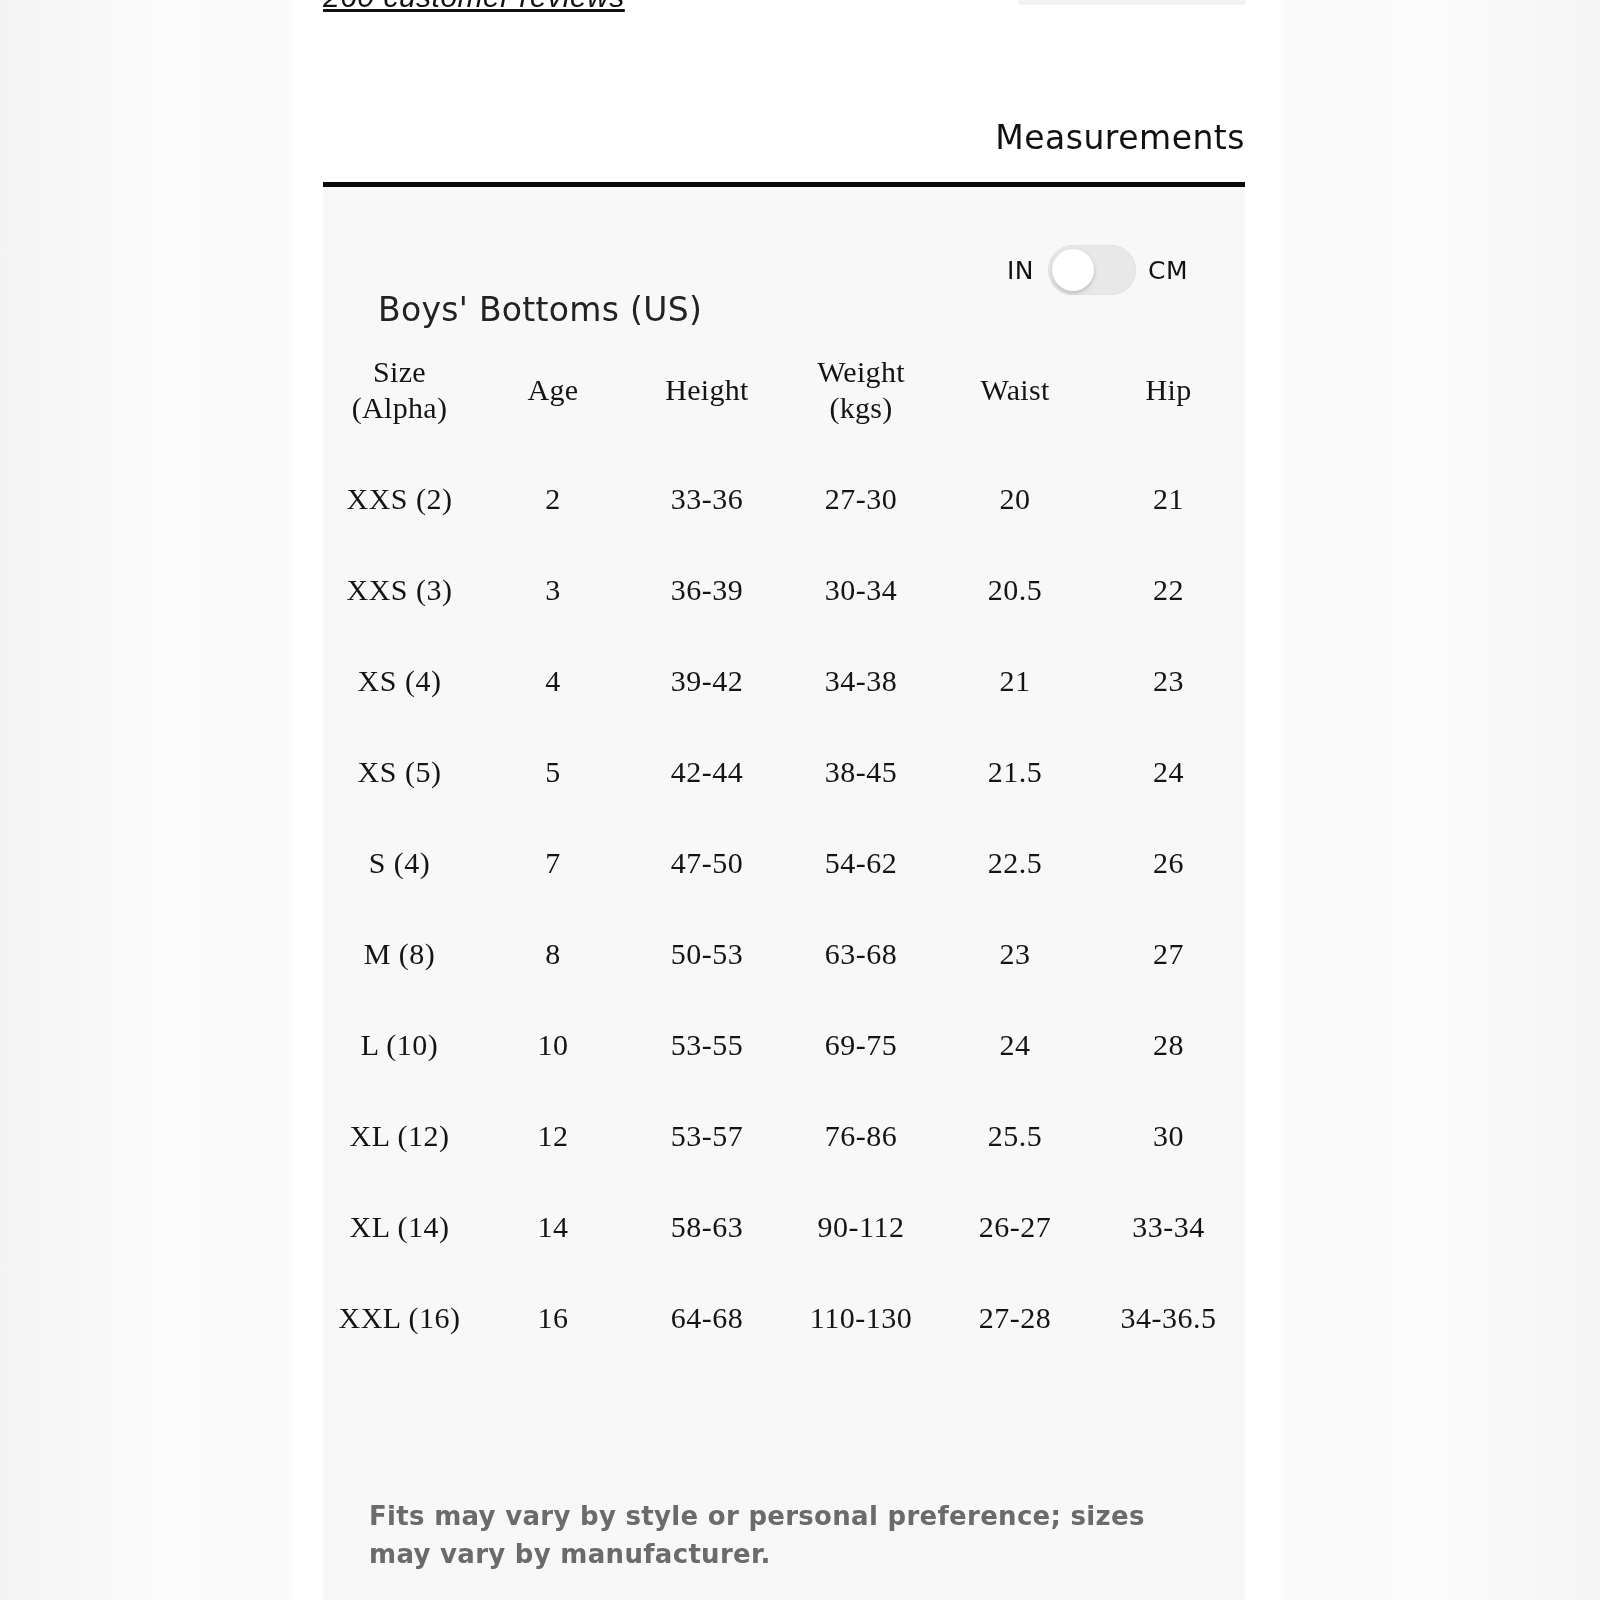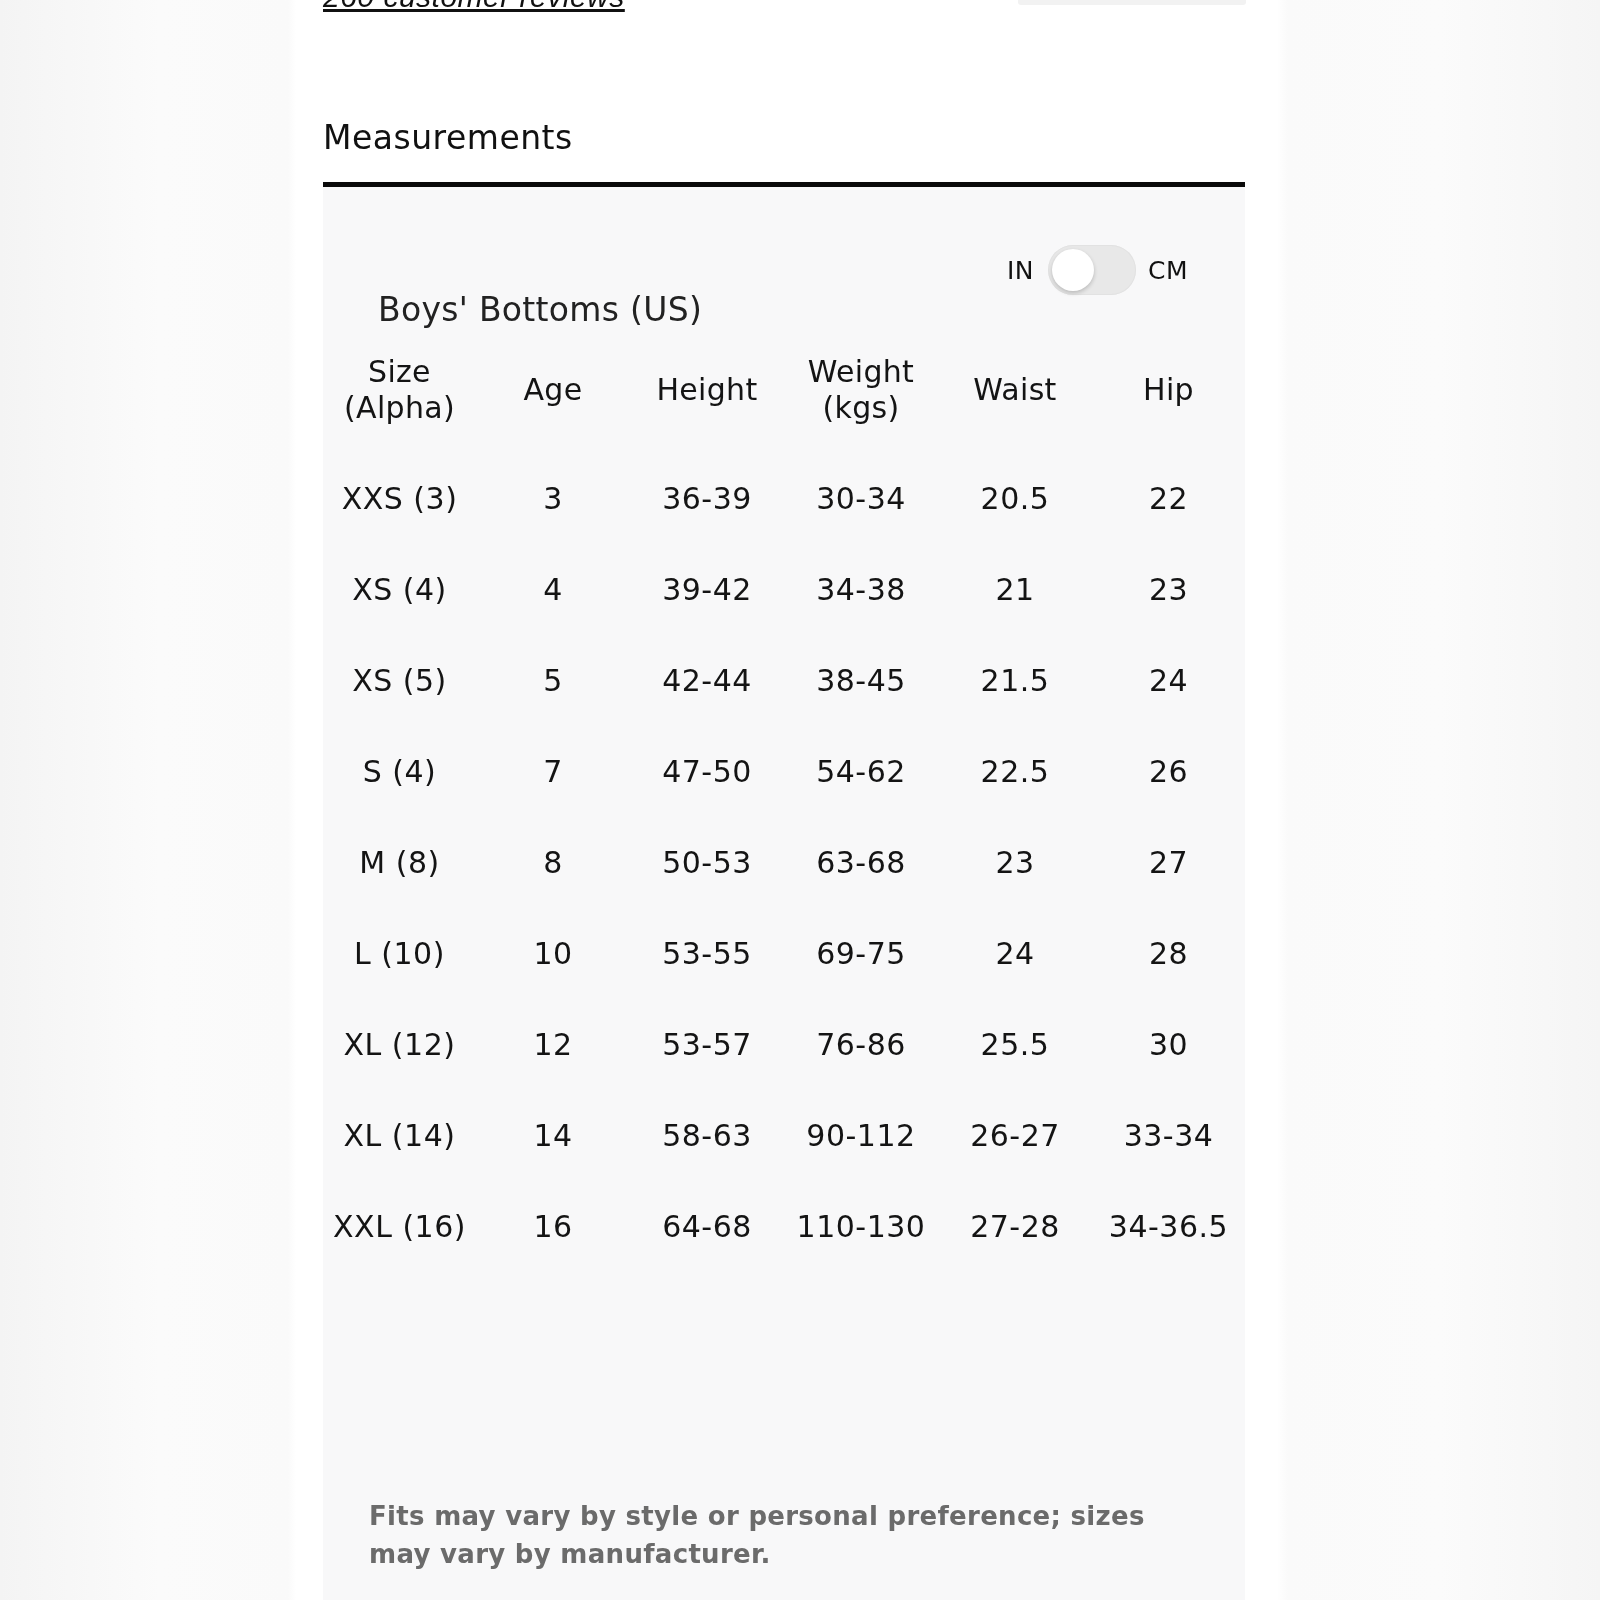--- a/index.html
+++ b/index.html
@@ -14,21 +14,21 @@
     position: absolute; left: 27px; top: -20px;
     font-family: "Liberation Sans", sans-serif; font-style: italic; font-size: 30px;
     color: #111; text-decoration: underline; text-decoration-thickness: 3px;
     letter-spacing: 0.5px; white-space: nowrap;
   }
   .top-right-bar {
     position: absolute; left: 722px; top: 0; width: 228px; height: 5px;
     background: #f2f2f2; border-radius: 0 0 3px 3px;
   }
   .section-title {
-    position: absolute; left: 27px; width: 922px; top: 118px; text-align: left;
+    position: absolute; left: 27px; width: 922px; top: 118px; text-align: right;
     font-size: 33px; letter-spacing: 0.5px; color: #111;
   }
   .title-rule { position: absolute; left: 27px; width: 922px; top: 182px; height: 5px; background: #0a0a0a; }
   .panel { position: absolute; left: 27px; top: 187px; width: 922px; height: 1420px; background: #f8f8f9; }
   .chart-name {
     position: absolute; left: 55px; top: 63px; font-size: 33px; color: #222; letter-spacing: 0.3px; margin-top: 40px;
   }
   .unit-toggle { position: absolute; left: 684px; top: 56px; height: 54px; display: flex; align-items: center; text-align: center; }
   .unit-label { font-size: 25px; color: #111; letter-spacing: 0.5px; }
   .switch {
@@ -36,20 +36,21 @@
     background: #e8e8e8; margin: 0 12px 0 14px; cursor: pointer;
     box-shadow: inset 0 0 0 1px #e2e2e2;
   }
   .switch-knob {
     position: absolute; left: 4px; top: 4px; width: 42px; height: 42px; border-radius: 50%;
     background: #fff; box-shadow: 0 2px 4px rgba(0,0,0,0.2);
   }
   table.size-table {
     position: absolute; left: 0; top: 140px; width: 922px; border-collapse: collapse;
     table-layout: fixed;
+    font-family: Liberation Serif, serif;
   }
   .size-table th, .size-table td {
     text-align: center; font-weight: normal; color: #141414; padding: 0; white-space: nowrap;
   }
   .size-table th { font-size: 30px; line-height: 36px; height: 126px; vertical-align: middle; letter-spacing: 0.3px; }
   .size-table td { font-size: 30px; height: 91px; letter-spacing: 0.5px; }
   .size-table col.c0 { width: 153px; }
   .size-table col.c1 { width: 154px; }
   .size-table col.c2 { width: 154px; }
   .size-table col.c3 { width: 154px; }
@@ -109,20 +110,28 @@
             <th>
               <div>Waist</div>
             </th>
             <th>
               <div>Hip</div>
             </th>
           </tr>
       </thead>
       <tbody id="table-body">
           <tr>
+            <td>XXS (2)</td>
+            <td>2</td>
+            <td>33-36</td>
+            <td>27-30</td>
+            <td>20</td>
+            <td>21</td>
+          </tr>
+          <tr>
             <td>XXS (3)</td>
             <td>3</td>
             <td>36-39</td>
             <td>30-34</td>
             <td>20.5</td>
             <td>22</td>
           </tr>
           <tr>
             <td>XS (4)</td>
             <td>4</td>

